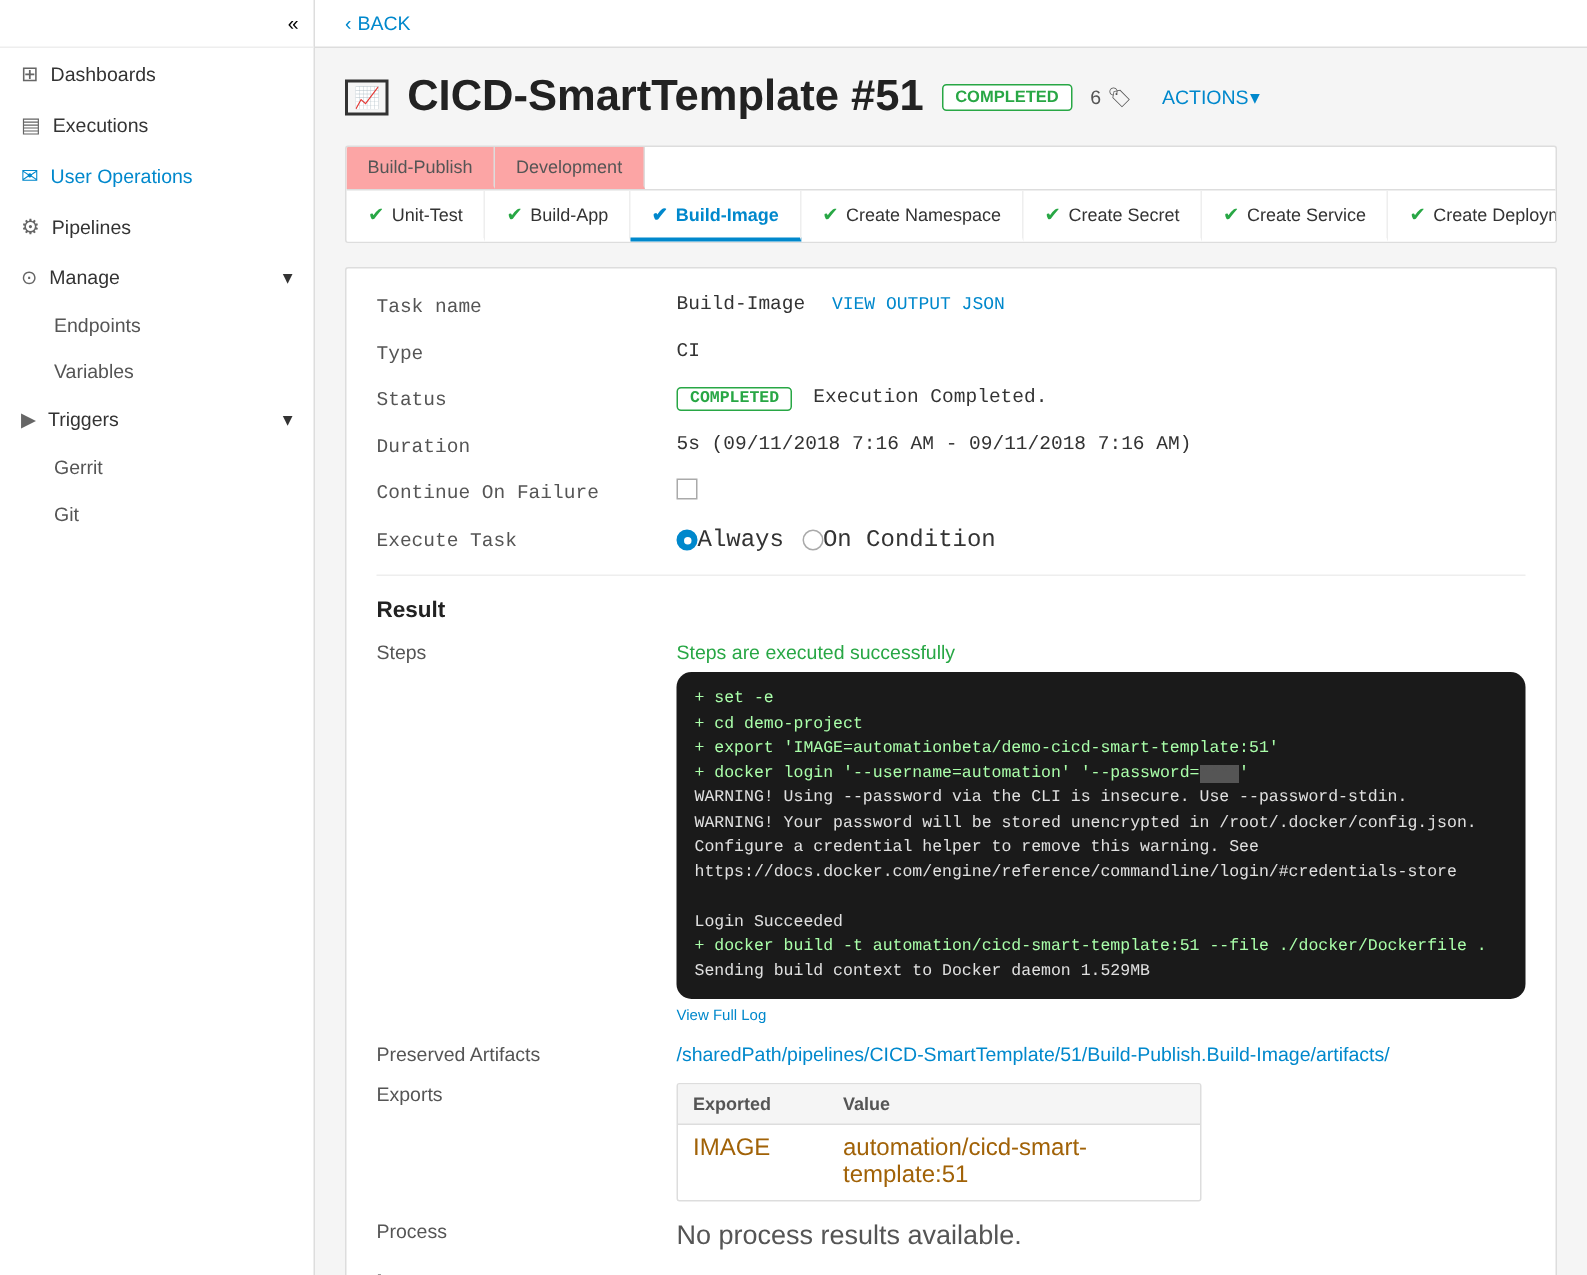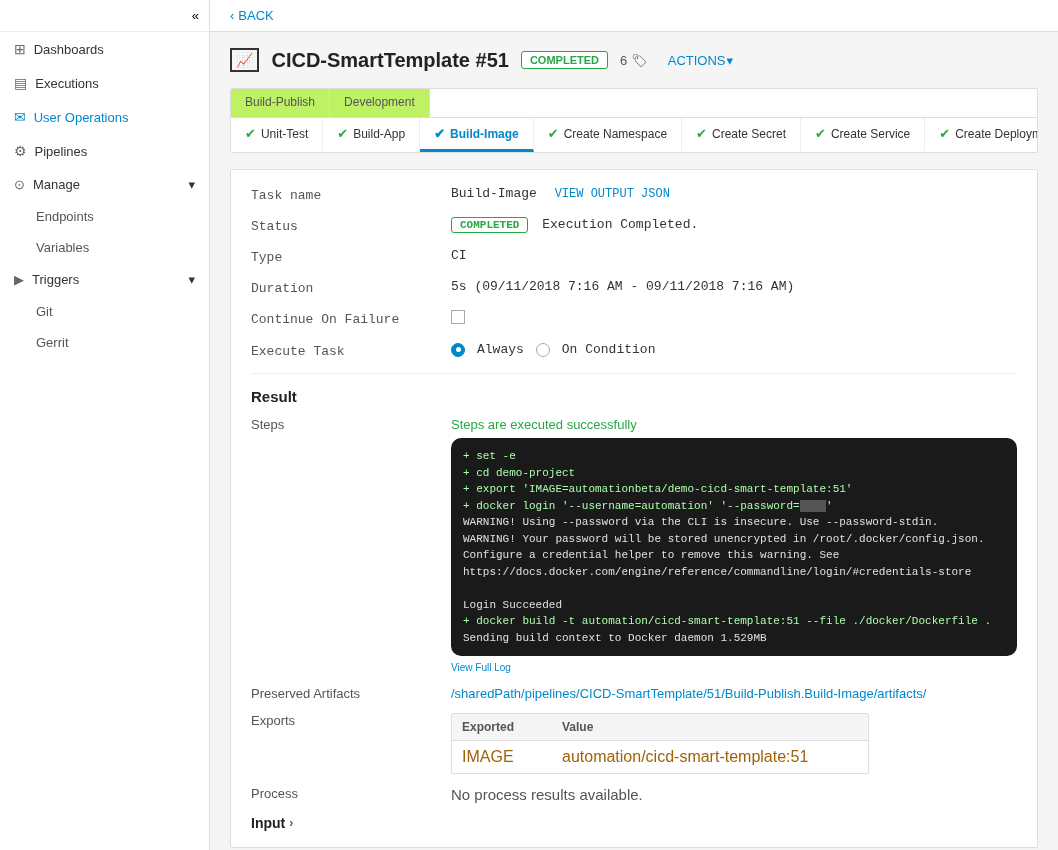--- a/index.html
+++ b/index.html
@@ -86,21 +86,21 @@
       align-items: center;
       gap: 12px;
       margin-bottom: 16px;
     }
     .title-icon {
       border: 2px solid #333;
       padding: 2px 4px;
       font-size: 14px;
     }
     .page-title {
-      font-size: 20px;
+      font-size: 29px;
       font-weight: bold;
       color: #222;
       text-align: right;
     }
     .completed-badge {
       background: #fff;
       border: 1.5px solid #28a745;
       color: #28a745;
       padding: 2px 8px;
       border-radius: 3px;
@@ -135,21 +135,21 @@
     .pipeline-sections {
       display: flex;
       border-bottom: 1px solid #ddd;
     }
     .pipeline-section-label {
       padding: 6px 14px;
       font-size: 12px;
       color: #555;
       border-bottom: 2px solid transparent;
       border-right: 1px solid #ddd;
-      background: #bef264;
+      background: #fca5a5;
     }
     .pipeline-tabs {
       display: flex;
       overflow-x: auto;
       background: #fff;
     }
     .tab {
       display: flex;
       align-items: center;
       gap: 5px;
@@ -218,22 +218,22 @@
       background: #fff;
     }
     .radio-group {
       display: flex;
       align-items: center;
       gap: 12px;
     }
     .radio-option {
       display: flex;
       align-items: center;
-      gap: 12px;
-      font-size: 13px;
+      gap: 0;
+      font-size: 16px;
     }
     .radio-dot {
       width: 14px;
       height: 14px;
       border-radius: 50%;
       border: 1.5px solid #0088cc;
       background: #0088cc;
       display: flex;
       align-items: center;
       justify-content: center;
@@ -299,42 +299,42 @@
       margin-top: 6px;
       display: inline-block;
     }
     .artifacts-path {
       color: #0088cc;
       font-size: 13px;
     }
     .exports-table {
       border: 1px solid #ddd;
       border-radius: 2px;
-      width: 418px;
+      width: 350px;
     }
     .exports-header {
       display: flex;
       background: #f5f5f5;
       border-bottom: 1px solid #ddd;
       padding: 6px 10px;
       font-size: 12px;
       color: #555;
       font-weight: bold;
     }
     .exports-header .col1 { width: 100px; }
     .exports-header .col2 { flex: 1; }
     .exports-row {
       display: flex;
       padding: 7px 10px;
       font-size: 16px;
       color: #a16207;
     }
     .exports-row .col1 { width: 100px; }
     .exports-row .col2 { flex: 1; }
-    .no-process { color: #555; font-size: 15px; }
+    .no-process { color: #555; font-size: 18px; }
     .input-expand {
       display: flex;
       align-items: center;
       gap: 4px;
       font-size: 14px;
       font-weight: bold;
       color: #222;
       cursor: pointer;
     }
     .chevron-right { font-size: 12px; color: #555; }
@@ -381,24 +381,24 @@
   </div>
 
   <div class="sidebar-group-label">
     <div style="display:flex;align-items:center;">
       <span class="icon">▶</span>
       <span>Triggers</span>
     </div>
     <span>▾</span>
   </div>
   <div class="sidebar-sub-item">
+    <span>Gerrit</span>
+  </div>
+  <div class="sidebar-sub-item">
     <span>Git</span>
-  </div>
-  <div class="sidebar-sub-item">
-    <span>Gerrit</span>
   </div>
 </div>
 
 <div class="main">
 
   <div class="top-bar">
     <span class="back-link">
       <span>‹</span>
       <span>BACK</span>
     </span>
@@ -465,30 +465,30 @@
 
       <div class="detail-row">
         <div class="detail-label">Task name</div>
         <div class="detail-value">
           <span>Build-Image</span>
           <a class="view-json-link">VIEW OUTPUT JSON</a>
         </div>
       </div>
 
       <div class="detail-row">
+        <div class="detail-label">Type</div>
+        <div class="detail-value">CI</div>
+      </div>
+
+      <div class="detail-row">
         <div class="detail-label">Status</div>
         <div class="detail-value">
           <span class="status-completed">COMPLETED</span>
           <span>Execution Completed.</span>
         </div>
-      </div>
-
-      <div class="detail-row">
-        <div class="detail-label">Type</div>
-        <div class="detail-value">CI</div>
       </div>
 
       <div class="detail-row">
         <div class="detail-label">Duration</div>
         <div class="detail-value">5s (09/11/2018 7:16 AM - 09/11/2018 7:16 AM)</div>
       </div>
 
       <div class="detail-row">
         <div class="detail-label">Continue On Failure</div>
         <div class="detail-value">

